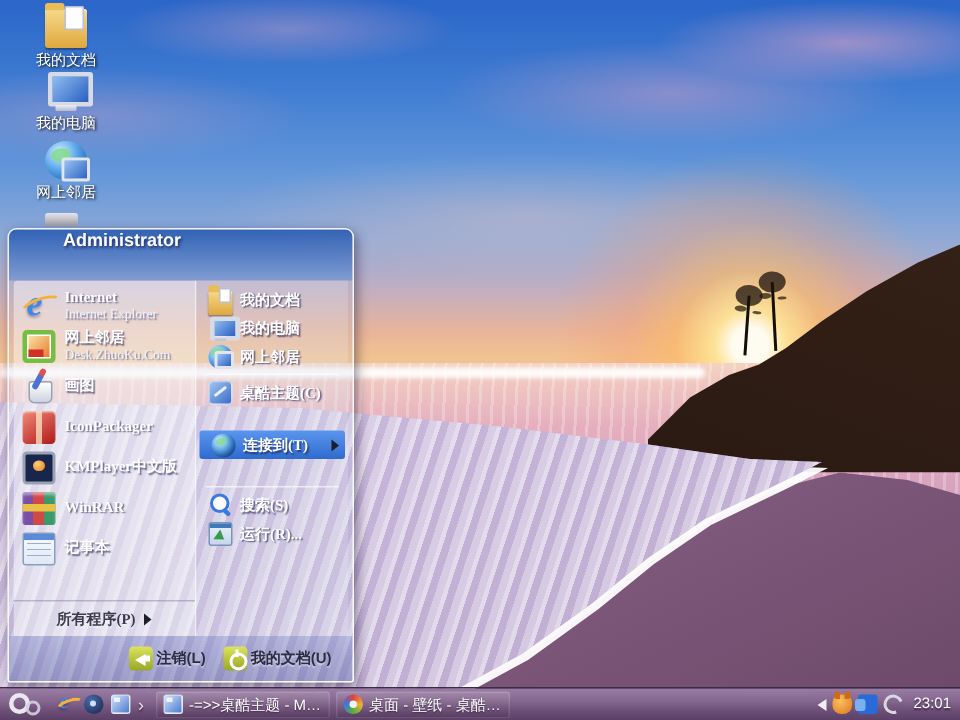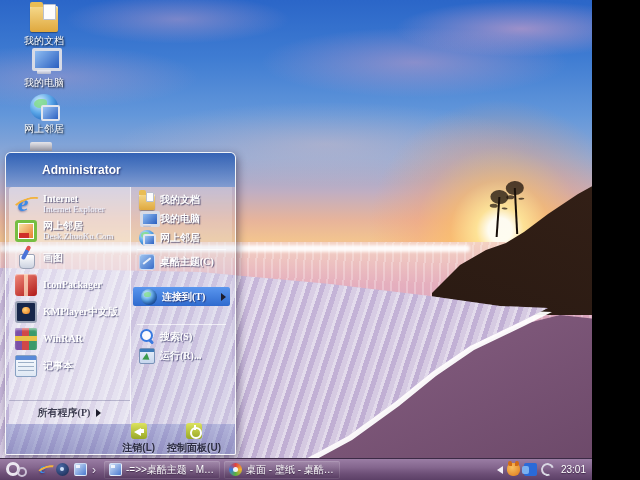--- a/index.html
+++ b/index.html
@@ -1,17 +1,17 @@
 <!DOCTYPE html>
 <html><head>
 <meta charset="utf-8">
 <style>
   html,body{margin:0;padding:0;background:#000;}
   *{box-sizing:border-box;}
-  .desktop{position:relative;width:592px;height:480px;overflow:hidden;
+  .desktop{position:relative;width:640px;height:480px;overflow:hidden;
     font-family:"Liberation Sans",sans-serif;}
 
   
   .wp{position:absolute;inset:0;}
   .sky{position:absolute;inset:0;background:
     linear-gradient(180deg,#2b66c8 0%,#3f7cd2 12%,#6397da 24%,#8fa9d6 33%,
       #c0aec2 40%,#e8b49a 46%,#f2c490 50%,#e9aeae 54%,#dda4bc 60%,
       #cf9cb8 70%,#b98aa8 82%,#9a7292 100%);}
   .clouds{position:absolute;inset:0;background:
     radial-gradient(ellipse 180px 40px at 88% 6%, rgba(240,170,200,.55), transparent 70%),
@@ -146,21 +146,21 @@
   .i-shutdown::after{content:"";position:absolute;left:47%;top:12%;width:2px;height:32%;
     background:#fff;}
 
   
   .smenu{position:absolute;left:5px;top:152px;width:231px;height:303px;
     border:1px solid rgba(255,255,255,.85);border-radius:6px 6px 2px 2px;
     box-shadow:2px 3px 8px rgba(20,10,40,.45);overflow:hidden;
     background:rgba(170,190,230,.14);}
   .smenu-hdr{position:absolute;left:0;top:0;right:0;height:34px;
     background:linear-gradient(180deg,rgba(28,80,172,.8),rgba(88,140,214,.55));
-    display:flex;align-items:center;padding-left:36px;}
+    display:flex;padding-left:36px;}
   .smenu-hdr .uname{color:#fff;font-weight:bold;font-size:12px;
     text-shadow:1px 1px 2px rgba(0,0,60,.6);}
   .smenu-body{position:absolute;left:3px;right:3px;top:34px;bottom:30px;display:flex;font-family:Liberation Serif, serif;}
   .col-left{width:122px;background:rgba(255,255,255,.45);border-radius:3px 0 0 0;
     position:relative;display:flex;flex-direction:column;padding-top:3px;
     border-right:1px solid rgba(255,255,255,.6);}
   .col-right{flex:1;background:rgba(255,255,255,.18);display:flex;
     flex-direction:column;padding-top:3px;}
   .lrow{display:flex;align-items:center;gap:6px;padding:0 2px 0 6px;height:27px;
     cursor:pointer;}
@@ -180,21 +180,21 @@
   .rrow .rl{font-weight:bold;font-size:10px;color:#fff;
     text-shadow:1px 1px 1px rgba(30,30,80,.7);white-space:nowrap;}
   .rrow.hl{background:linear-gradient(180deg,#5a96ee,#2f6ace);border-radius:2px;
     margin:16px 2px;}
   .rrow .spacer{flex:1;}
   .rsep{height:1px;background:rgba(255,255,255,.65);margin:2px 6px;}
   .smenu-ftr{position:absolute;left:0;right:0;bottom:0;height:30px;
     background:linear-gradient(180deg,rgba(130,145,205,.38),rgba(85,95,165,.42));
     display:flex;align-items:center;justify-content:flex-end;gap:12px;
     padding-right:14px;}
-  .fbtn{display:flex;align-items:center;gap:2px;cursor:pointer;flex-direction:column;}
+  .fbtn{display:flex;align-items:center;gap:2px;cursor:pointer;}
   .fbtn .fl{font-size:10px;font-weight:bold;color:#2c2c42;
     text-shadow:0 1px 1px rgba(255,255,255,.45);}
   .picon{position:absolute;left:30px;top:142px;width:22px;height:9px;
     background:linear-gradient(#e5e5ea,#9a9aa6);border-radius:2px 2px 0 0;}
 
   
   .taskbar{position:absolute;left:0;right:0;bottom:0;height:22px;
     background:linear-gradient(180deg,#9a7da4 0%,#84668e 40%,#6d4f77 70%,#5c4067 100%);
     border-top:1px solid #3c2a46;display:flex;align-items:center;z-index:30;}
   .sorb{width:36px;height:22px;position:relative;cursor:pointer;flex:none;}
@@ -366,21 +366,21 @@
       </div>
     </div>
 
     <div class="smenu-ftr">
       <div class="fbtn">
         <span class="ic s16 i-logoff"></span>
         <span class="fl">注销(L)</span>
       </div>
       <div class="fbtn">
         <span class="ic s16 i-shutdown"></span>
-        <span class="fl">控制面板(U)</span>
+        <span class="fl">我的文档(U)</span>
       </div>
     </div>
   </div>
 
   <div class="taskbar">
     <div class="sorb">
       <span class="ring ring1"></span>
       <span class="ring ring2"></span>
     </div>
     <div class="qlaunch">

